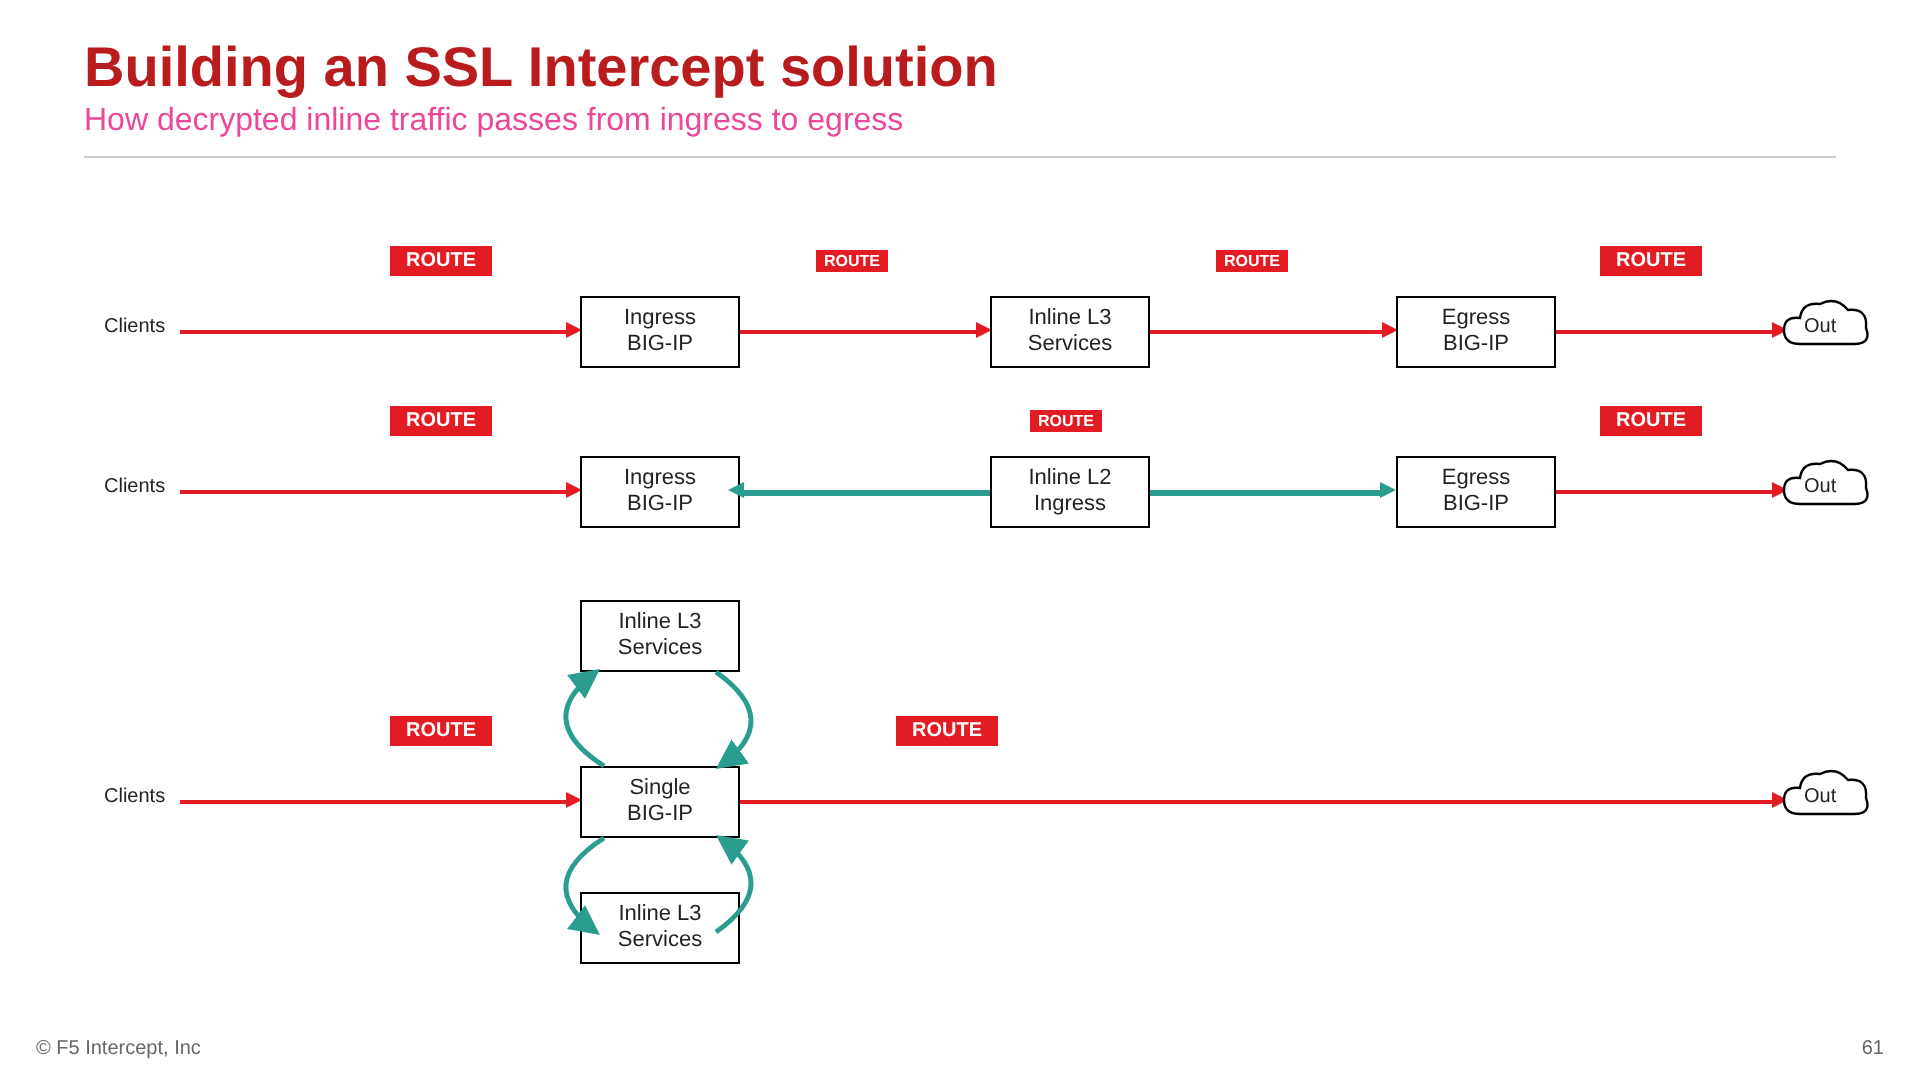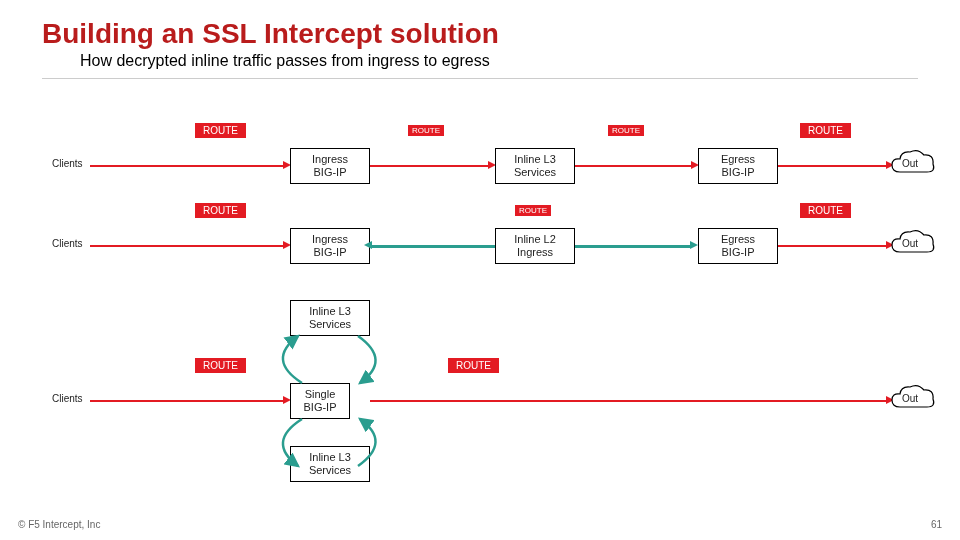--- a/index.html
+++ b/index.html
@@ -1,24 +1,24 @@
 <!DOCTYPE html>
 <html><head>
 <meta charset="utf-8">
 <style>
   * { box-sizing: border-box; margin: 0; padding: 0; }
   html, body { width: 960px; height: 540px; font-family: Arial, Helvetica, sans-serif; background: #fff; color: #222; position: relative; overflow: hidden; }
   .title { position: absolute; left: 42px; top: 18px; font-size: 28px; font-weight: 700; color: #b91c1c; }
-  .subtitle { position: absolute; left: 42px; top: 52px; font-size: 16px; color: #000000; margin-left: 38px; }
+  .subtitle { position: absolute; left: 42px; top: 52px; font-size: 16px; color: #ec4899; }
   .hr { position: absolute; left: 42px; top: 78px; width: 876px; height: 0; border-top: 1px solid #ccc; }
 
   .box { position: absolute; border: 1.5px solid #000; background: #fff; font-size: 11px; text-align: center; display: flex; align-items: center; justify-content: center; line-height: 1.2; padding: 2px 4px; }
   .lbl { position: absolute; font-size: 10px; text-align: right; }
 
-  .route { position: absolute; background: #e31b23; color: #fff; font-size: 10px; font-weight: 400; text-align: center; padding: 2px 8px; }
+  .route { position: absolute; background: #e31b23; color: #fff; font-size: 10px; font-weight: 700; text-align: center; padding: 2px 8px; }
   .route.small { font-size: 8px; padding: 1px 4px; }
 
   .cloud { position: absolute; }
   .cloud svg { display: block; }
 
   .line { position: absolute; height: 2px; }
   .red { background: #e31b23; }
   .teal { background: #2a9d8f; }
 
   .arrowhead { position: absolute; width: 0; height: 0; border-top: 4px solid transparent; border-bottom: 4px solid transparent; }
@@ -103,21 +103,21 @@
 <div class="lbl" style="left:902px; top:238px;">Out</div>
 
 <div class="box" style="left:290px; top:300px; width:80px; height:36px;white-space:pre;">Inline L3
 Services</div>
 
 <div class="lbl" style="left:52px; top:393px;">Clients</div>
 <div class="line red" style="left:90px; top:400px; width:195px;"></div>
 <div class="arrowhead right red" style="left:283px; top:396px;"></div>
 <div class="route" style="left:195px; top:358px;">ROUTE</div>
 
-<div class="box" style="left:290px; top:383px; width:60px; height:36px;white-space:pre;">Single
+<div class="box" style="left:290px; top:383px; width:80px; height:36px;white-space:pre;">Single
 BIG-IP</div>
 
 <div class="line red" style="left:370px; top:400px; width:518px;"></div>
 <div class="arrowhead right red" style="left:886px; top:396px;"></div>
 <div class="route" style="left:448px; top:358px;">ROUTE</div>
 
 <div class="cloud" style="left:888px; top:381px;">
   <svg width="50" height="36">
       <path d="M12 26 Q4 26 4 19 Q4 12 12 13 Q13 5 22 6 Q30 2 36 9 Q46 8 45 18 Q48 26 39 26 Z" fill="#fff" stroke="#000" stroke-width="1.2"></path>
     </svg>

